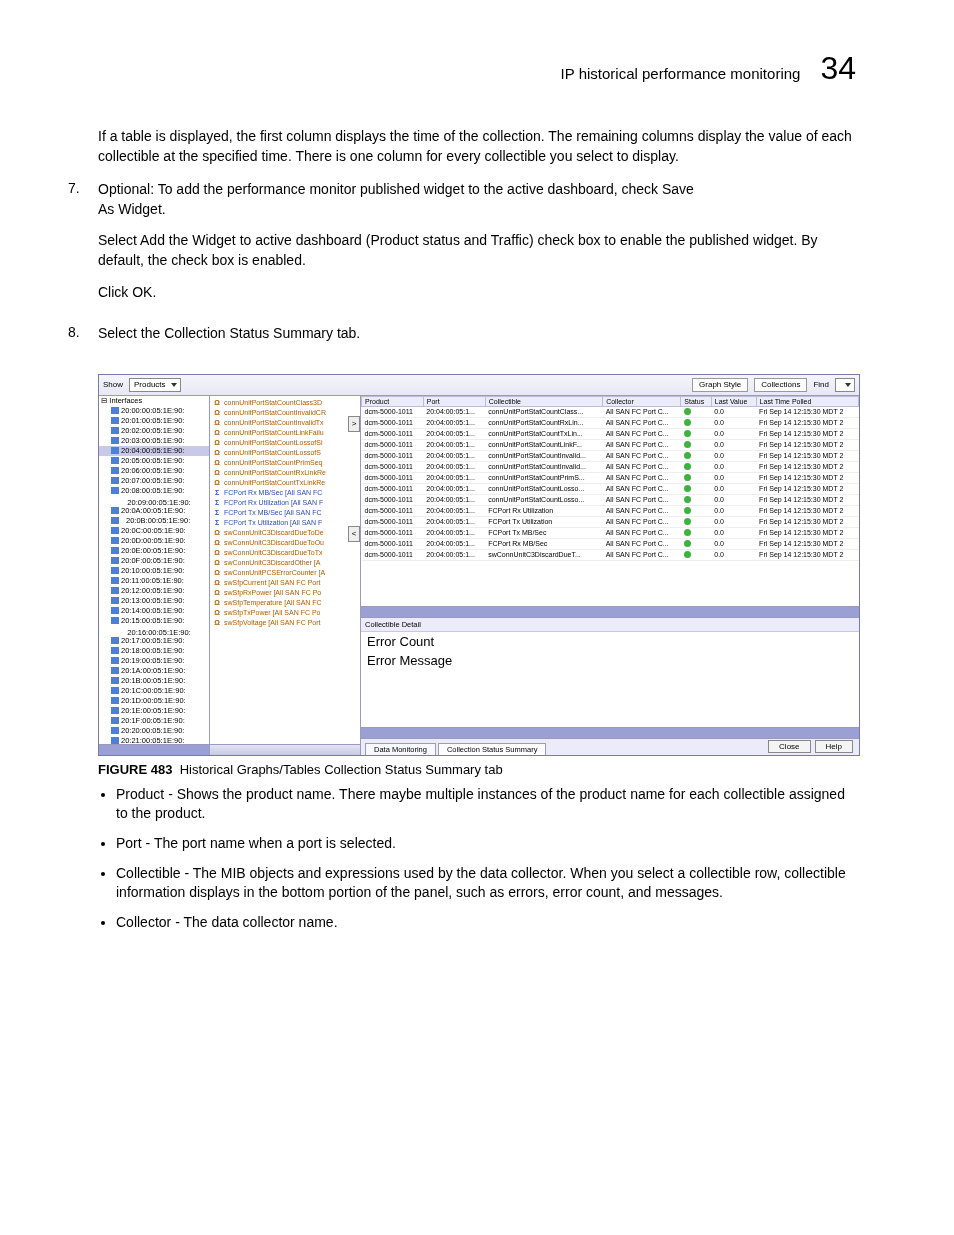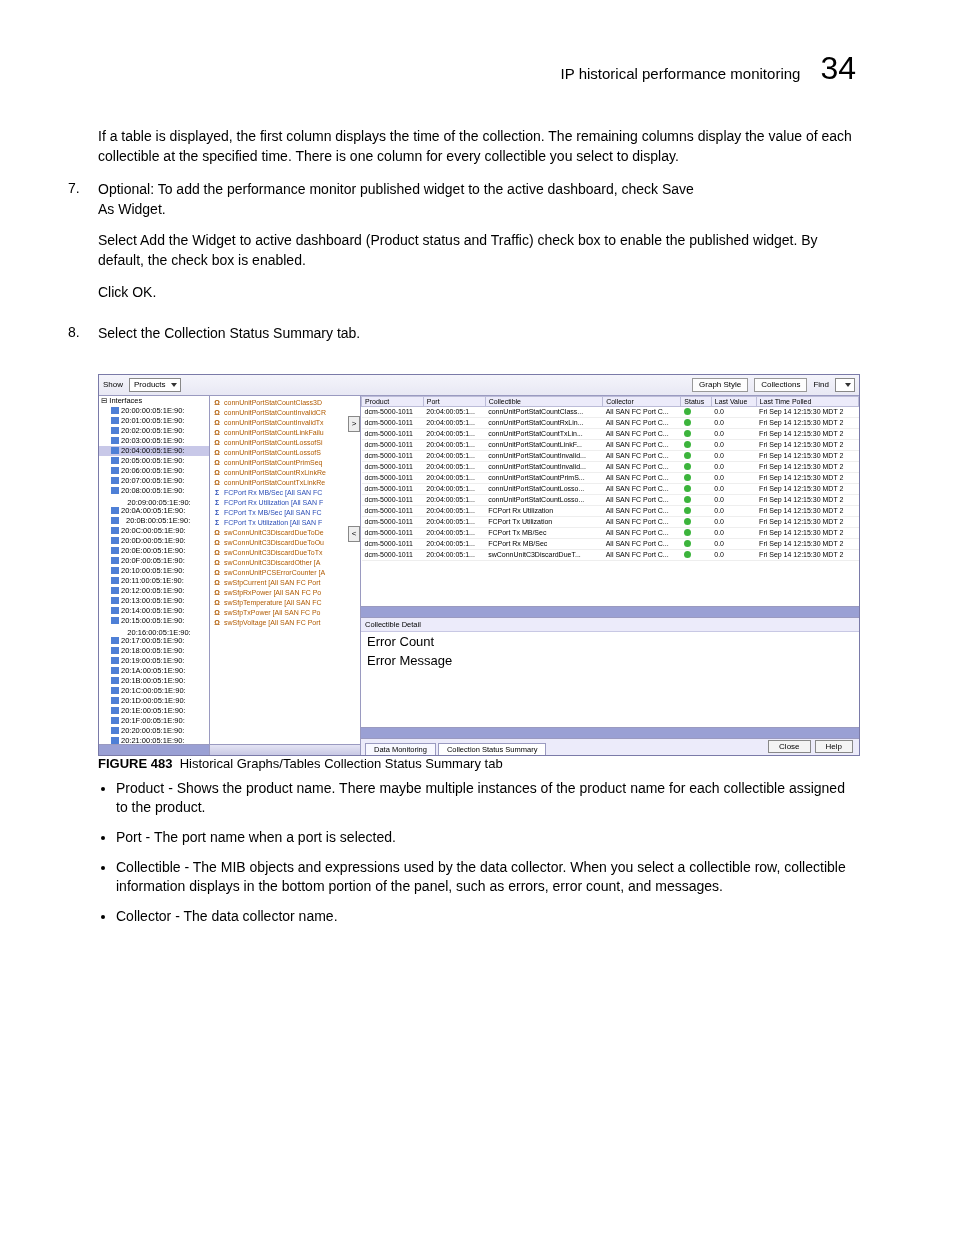--- a/index.html
+++ b/index.html
@@ -23,21 +23,21 @@
   }
   .header-title { font-size: 15px; }
   .chapter-num { font-size: 32px; font-weight: normal; }
   .body-text { line-height: 1.4; margin-bottom: 14px; }
   .step { display: flex; margin-bottom: 10px; }
   .step-num { width: 30px; flex-shrink:0; margin-left: -30px; }
   .step-body { flex:1; }
   .step-body > p { margin: 0 0 12px 0; line-height:1.4; }
   b.sans { font-family: Arial, Helvetica, sans-serif; font-weight: normal; }
   .figure-wrap { margin: 18px 0 8px 0; }
-  .figure-caption { font-size: 13px; }
+  .figure-caption { font-size: 13px; margin-top: 6px; }
   .figure-caption b { font-weight: bold; }
   ul.bullets { list-style: disc; padding-left: 18px; margin: 8px 0; }
   ul.bullets li { margin-bottom: 10px; line-height: 1.4; }
 
   
   .app {
     width: 760px;
     height: 380px;
     border: 1px solid #7a7aa8;
     background: #a21caf;

